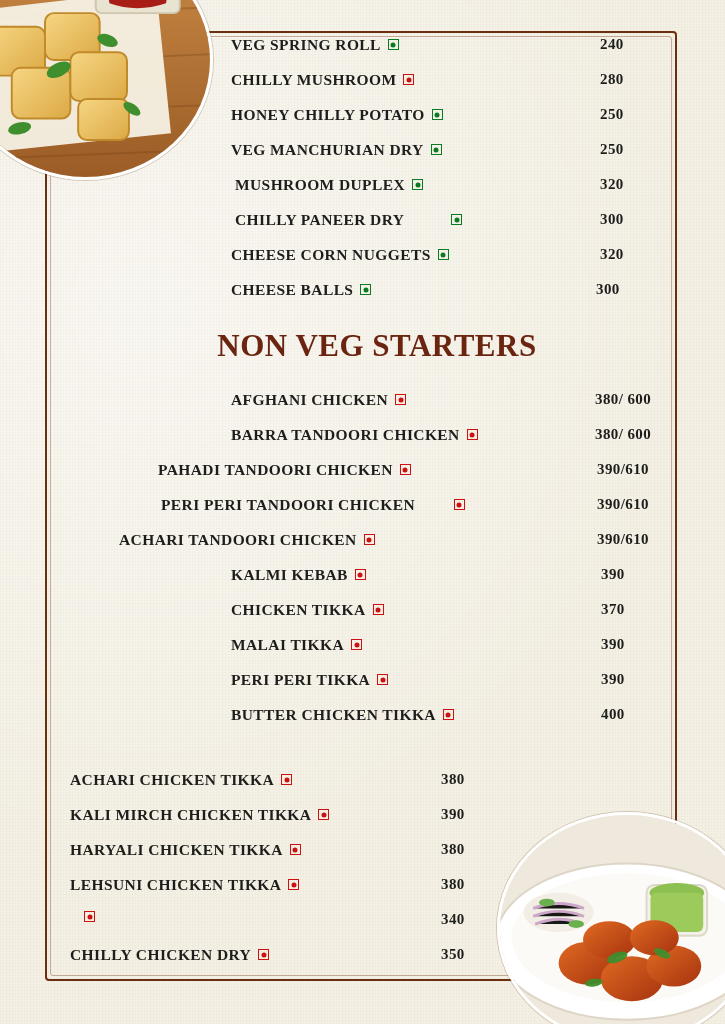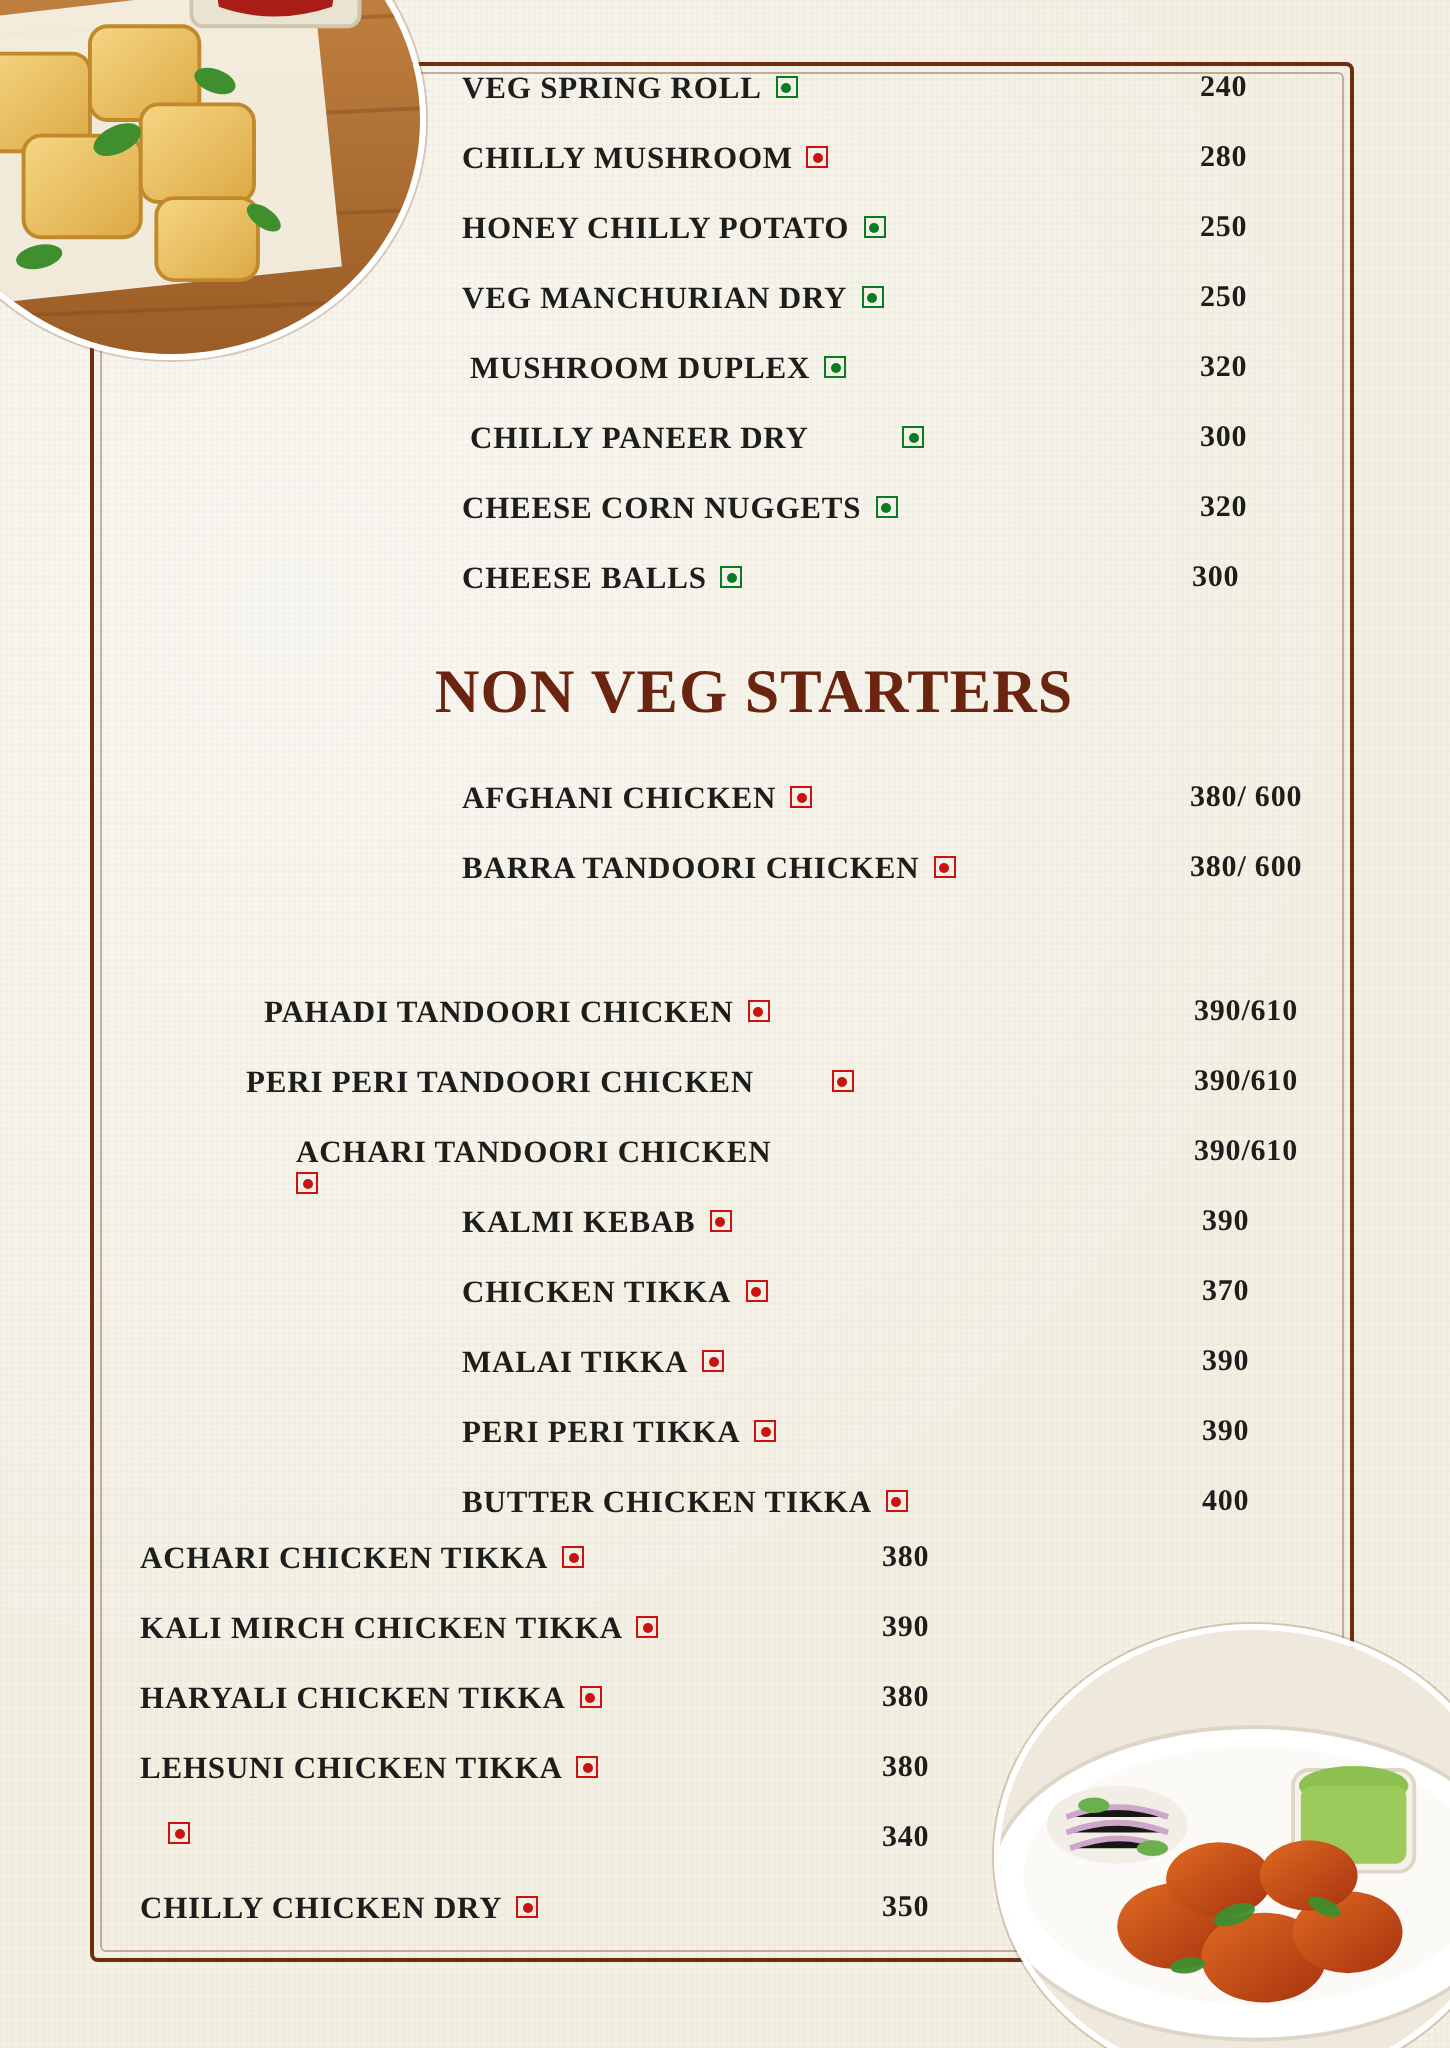--- a/index.html
+++ b/index.html
@@ -295,31 +295,31 @@
     <div class="row" style="padding-left:186px;">
       <span class="name">AFGHANI CHICKEN</span>
       <span class="nonveg-mark"></span>
       <span class="price" style="left:550px;">380/ 600</span>
     </div>
     <div class="row" style="padding-left:186px;">
       <span class="name">BARRA TANDOORI CHICKEN</span>
       <span class="nonveg-mark"></span>
       <span class="price" style="left:550px;">380/ 600</span>
     </div>
-    <div class="row" style="padding-left:87px;margin-top:37px;">
+    <div class="row" style="padding-left:113px;">
       <span class="name">PAHADI TANDOORI CHICKEN</span>
       <span class="nonveg-mark"></span>
       <span class="price" style="left:552px;">390/610</span>
     </div>
-    <div class="row" style="padding-left:78px;gap:32px;">
+    <div class="row" style="padding-left:116px;gap:32px;">
       <span class="name">PERI PERI TANDOORI CHICKEN</span>
       <span class="nonveg-mark"></span>
       <span class="price" style="left:552px;">390/610</span>
     </div>
-    <div class="row" style="padding-left:96px;flex-direction:column;">
+    <div class="row" style="padding-left:74px;">
       <span class="name">ACHARI TANDOORI CHICKEN</span>
       <span class="nonveg-mark"></span>
       <span class="price" style="left:552px;">390/610</span>
     </div>
     <div class="row" style="padding-left:186px;">
       <span class="name">KALMI KEBAB</span>
       <span class="nonveg-mark"></span>
       <span class="price" style="left:556px;">390</span>
     </div>
     <div class="row" style="padding-left:186px;">

